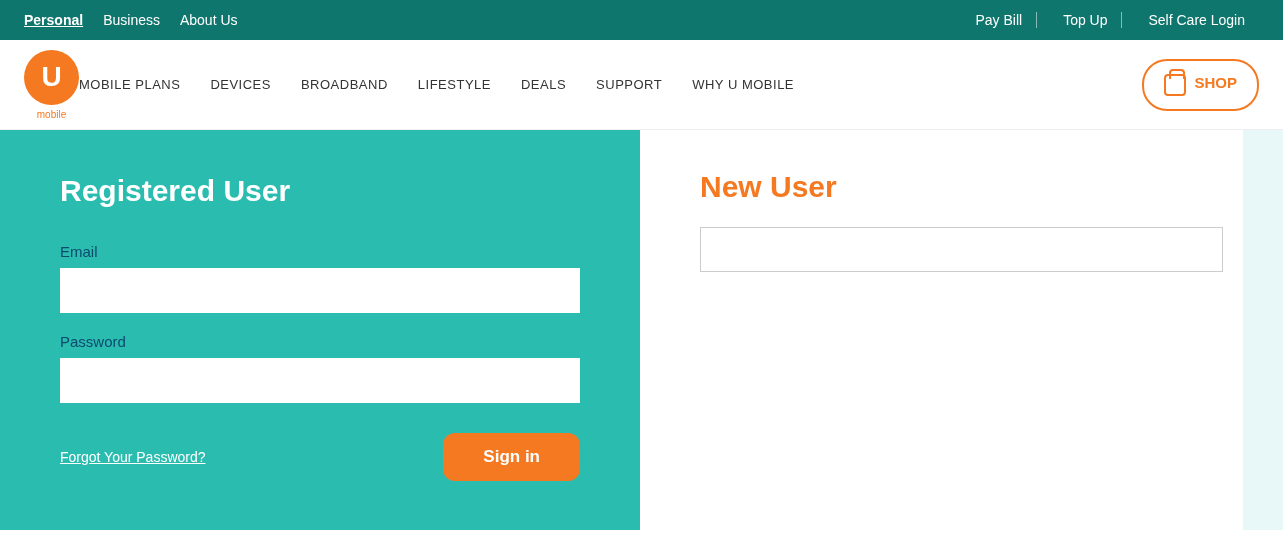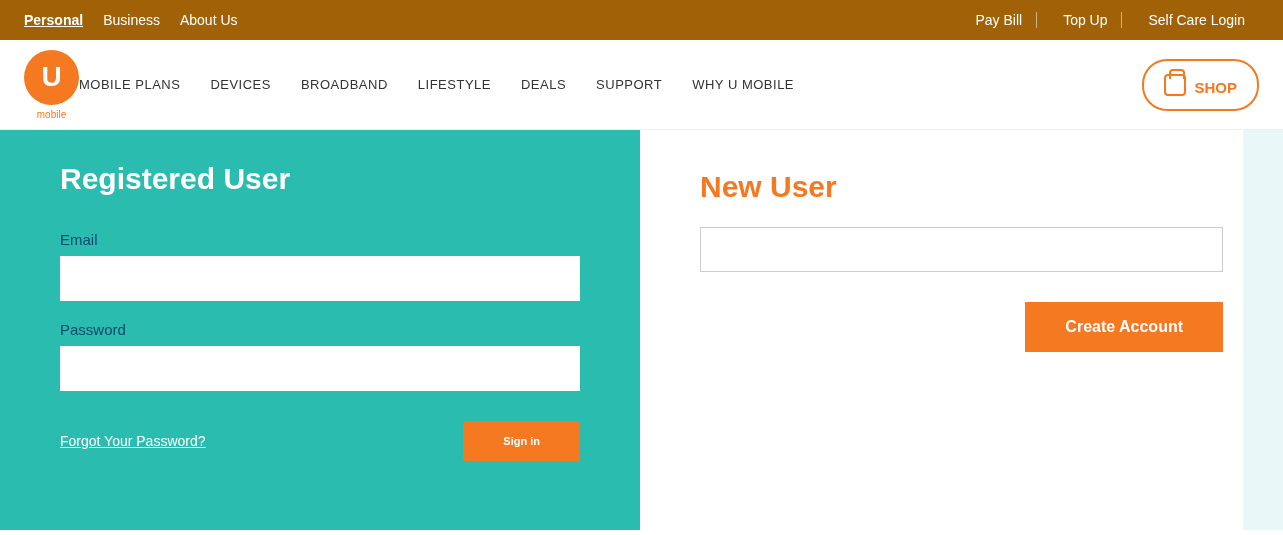--- a/index.html
+++ b/index.html
@@ -1,20 +1,20 @@
 <!DOCTYPE html>
 <html><head>
   <meta charset="utf-8">
   <style>
     * { margin: 0; padding: 0; box-sizing: border-box; }
     body { font-family: Arial, sans-serif; width: 1283px; overflow-x: hidden; }
 
     
     .top-bar {
-      background-color: #a16207;
+      background-color: #0f766e;
       color: white;
       display: flex;
       align-items: center;
       justify-content: space-between;
       padding: 0 24px;
       height: 40px;
     }
     .top-bar-left { display: flex; align-items: center; gap: 20px; }
     .top-bar-left a { color: white; text-decoration: none; font-size: 14px; }
     .top-bar-left .active { font-weight: bold; text-decoration: underline; }
@@ -50,21 +50,21 @@
       display: block;
     }
     .logo-wrapper { display: flex; flex-direction: column; align-items: center; }
     .nav-links { display: flex; align-items: center; gap: 30px; flex: 1; }
     .nav-links a { color: #333; text-decoration: none; font-size: 13px; font-weight: 400; letter-spacing: 0.5px; }
     .shop-btn {
       margin-left: auto;
       border: 2px solid #F47920;
       border-radius: 25px;
       padding: 13px 20px;
-      display: flex; align-items: flex-end; gap: 8px;
+      display: flex; align-items: flex-start; gap: 8px;
       color: #F47920;
       font-weight: bold;
       font-size: 15px;
       cursor: pointer;
       background: white;
     }
     .shop-icon {
       width: 22px; height: 22px;
       border: 2px solid #F47920;
       border-radius: 4px;
@@ -85,21 +85,21 @@
     .content-area {
       display: flex;
       background: #e8f7f7;
       min-height: 400px;
     }
 
     
     .left-panel {
       background: #2BBCB0;
       flex: 0 0 640px;
-      padding: 32px 60px;
+      padding: 44px 60px;
       color: white;
     }
     .left-panel h1 {
       font-size: 30px;
       font-weight: bold;
       color: white;
       margin-bottom: 35px;
     }
     .form-group { margin-bottom: 20px; }
     .form-group label {
@@ -127,24 +127,24 @@
       color: white;
       font-size: 14px;
       text-decoration: underline;
       cursor: pointer;
     }
     .sign-in-btn {
       background: #F47920;
       color: white;
       border: none;
       padding: 14px 40px;
-      font-size: 11px;
-      font-weight: bold;
-      cursor: pointer;
-      border-radius: 2px;
+      font-size: 17px;
+      font-weight: bold;
+      cursor: pointer;
+      border-radius: 12px;
     }
 
     
     .right-panel {
       flex: 1;
       background: white;
       padding: 40px 60px;
       position: relative;
     }
     .right-panel::after {
@@ -234,16 +234,15 @@
     </div>
     <div class="form-actions">
       <a class="forgot-link">Forgot Your Password?</a>
       <button class="sign-in-btn">Sign in</button>
     </div>
   </div>
 
   <div class="right-panel">
     <h2>New User</h2>
     <input type="text" class="new-user-input" placeholder="" style="">
-    <button class="create-account-btn">Create Account</button>
   </div>
 
 </div>
 
 </body></html>

